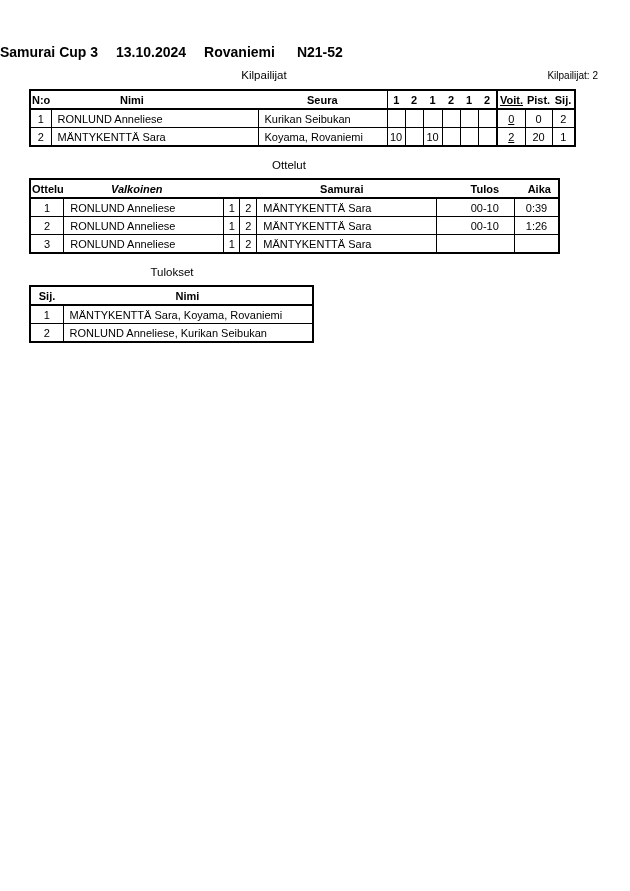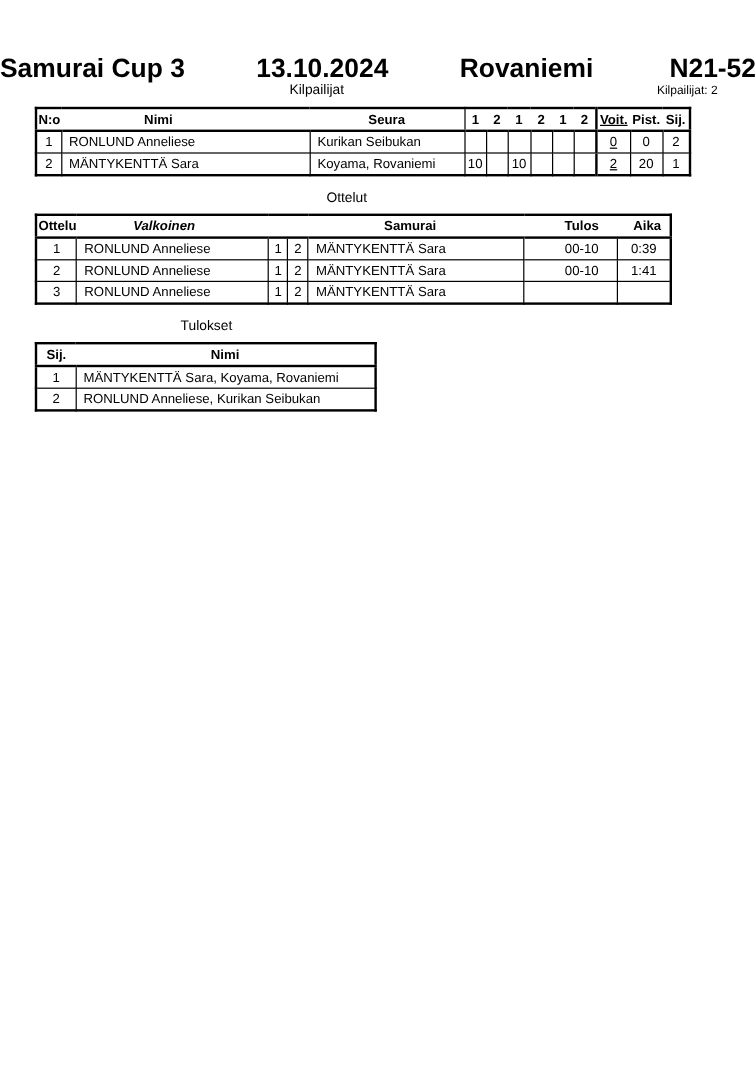--- a/index.html
+++ b/index.html
@@ -17,24 +17,24 @@
     overflow: hidden;
   }
 
   
   .main-title {
     position: absolute;
     top: 45px;
     left: 0;
     width: 100%;
     display: flex;
-    justify-content: space-between;
+    justify-content: flex-start;
     align-items: baseline;
     font-weight: bold;
-    font-size: 22px;
+    font-size: 14px;
     line-height: 1.1;
     white-space: pre;
   }
   .main-title .part + .part { margin-left: 18px; }
   .main-title .part-last { margin-left: 22px !important; }
 
   .section-label {
     position: absolute;
     transform: translateX(-50%);
     font-weight: normal;
@@ -194,21 +194,21 @@
         <td class="shift-tulos">00-10</td>
         <td>0:39</td>
       </tr>
       <tr>
         <td>2</td>
         <td class="al">RONLUND Anneliese</td>
         <td>1</td>
         <td>2</td>
         <td class="al">MÄNTYKENTTÄ Sara</td>
         <td class="shift-tulos">00-10</td>
-        <td>1:41</td>
+        <td>1:26</td>
       </tr>
       <tr>
         <td>3</td>
         <td class="al">RONLUND Anneliese</td>
         <td>1</td>
         <td>2</td>
         <td class="al">MÄNTYKENTTÄ Sara</td>
         <td class="shift-tulos"></td>
         <td></td>
       </tr>

